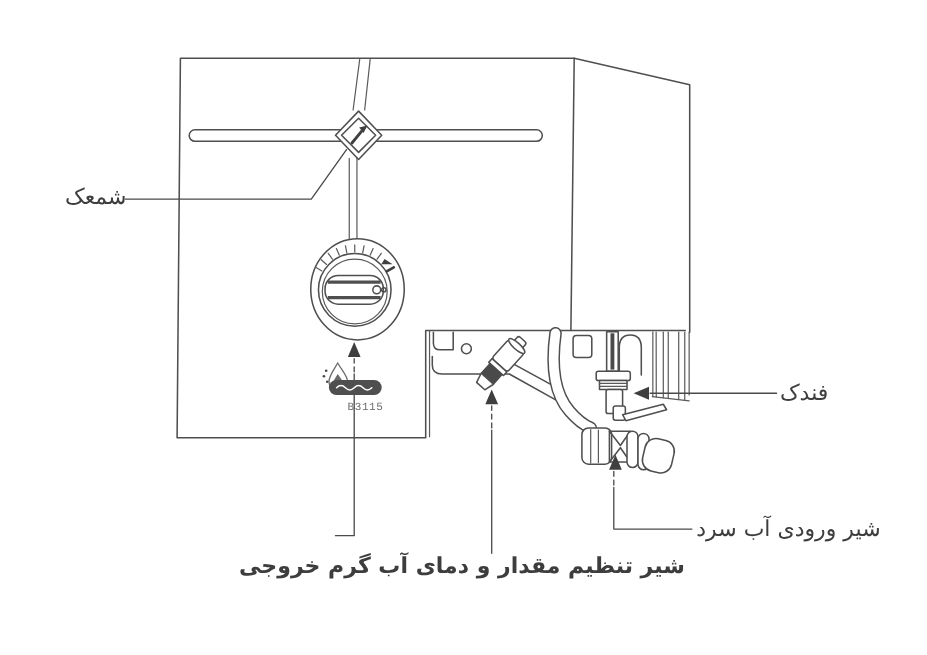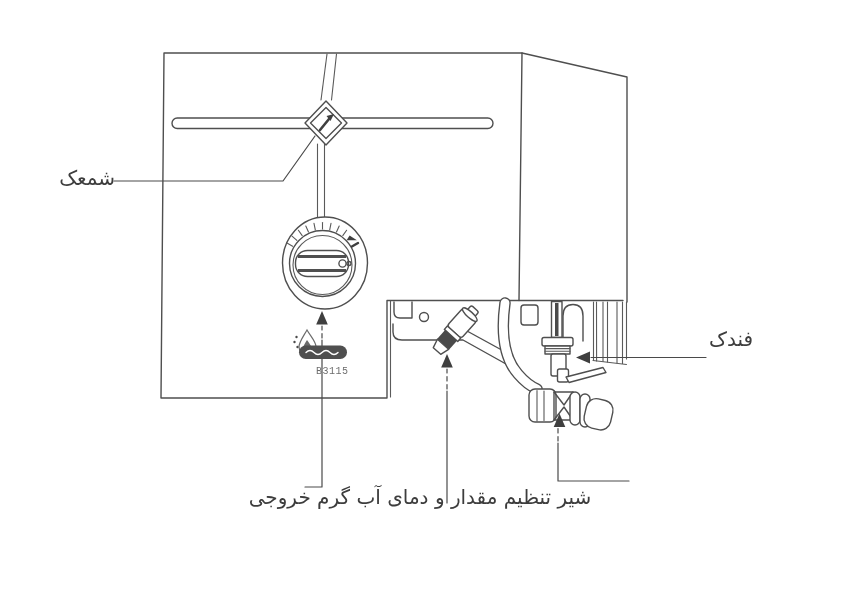--- a/index.html
+++ b/index.html
@@ -33,22 +33,22 @@
     position:absolute;
     left:316px;top:330px;
     font-family:Liberation Mono, monospace;
     font-size:10px;
     color:#6d6d6d;
     letter-spacing:.5px;
     margin-top:36px;
   }
   .lbl-pilot{right:728px;top:166px;}
   .lbl-gas{right:541px;top:470px;}
-  .lbl-outlet{left:420px;top:485px;transform:translateX(-50%);}
-  .lbl-igniter{left:709px;top:327px;text-align:right;}
+  .lbl-outlet{left:420px;top:502px;transform:translateX(-50%);font-weight:bold;}
+  .lbl-igniter{left:709px;top:345px;text-align:right;}
   .lbl-cold{left:633px;top:468px;}
 </style>
 </head>
 <body>
 
 <div class="stage">
 
   <svg width="843" height="595" viewBox="0 0 843 595">
 
     <g>
@@ -195,15 +195,16 @@
       <path d="M307,330 C303,337 299,342 299,347 A8.5,7.5 0 0 0 316,347 C316,341.5 311,337 307,330 Z" fill="#ffffff" stroke="#6b6b6b" stroke-width="1.2"></path>
       <path d="M307,340 C305.3,343 303.5,345 303.5,347 A3.8,3.8 0 0 0 311.1,347 C311.1,345 309,343 307,340 Z" fill="#6b6b6b" stroke="none"></path>
       <rect x="299" y="345.5" width="48" height="13.5" rx="6.75" fill="#4f4f4f" stroke="none"></rect>
       <path d="M306,352.5 q4,-4 8,0 q4,4 8,0 q4,-4 8,0 q4,4 8,0" fill="none" stroke="#ffffff" stroke-width="1.4" stroke-linecap="round"></path>
     </g>
   </svg>
 
   <div class="callout lbl-pilot">شمعک</div>
   <div class="callout lbl-outlet">شیر تنظیم مقدار و دمای آب گرم خروجی</div>
   <div class="callout lbl-igniter">فندک</div>
+  <div class="callout lbl-cold">شیر ورودی آب سرد</div>
 
   <span class="model-code">B3115</span>
 </div>
 
 </body></html>

